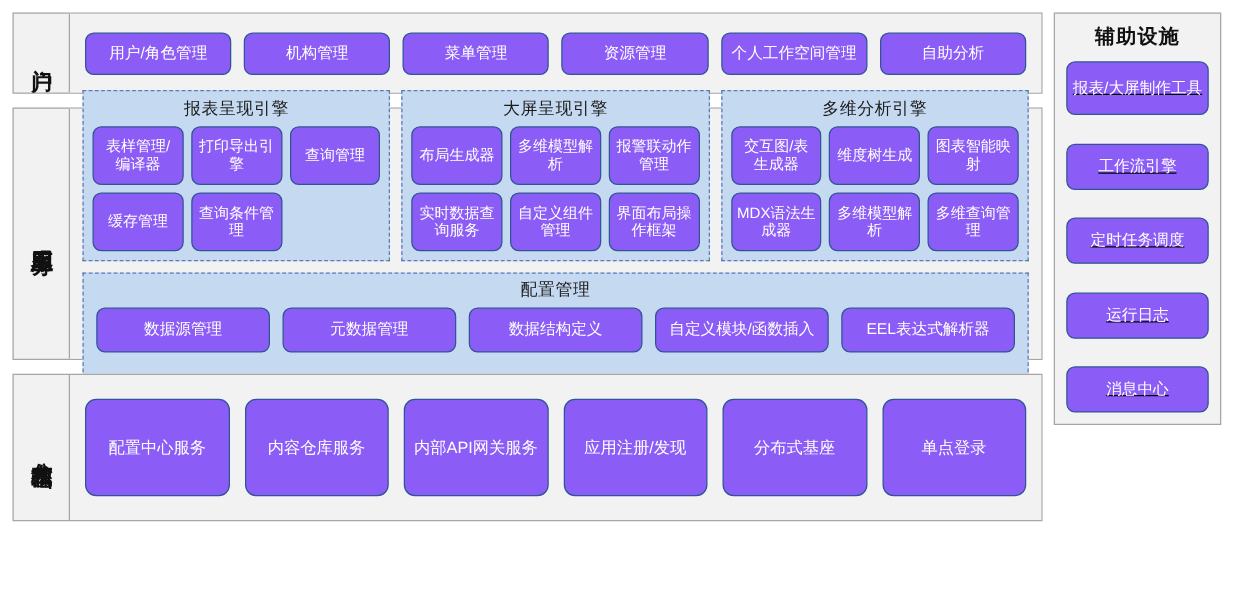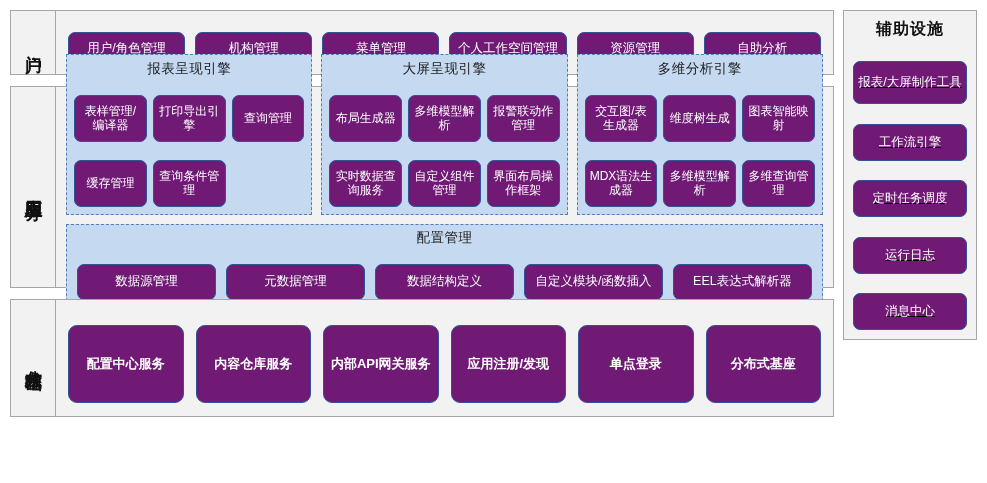--- a/index.html
+++ b/index.html
@@ -69,32 +69,31 @@
     padding: 0 12px;
     gap: 10px;
   }
   .portal .chip {
     flex: 1 1 0;
     height: 34px;
   }
 
   
   .chip {
-    background: #701a75;
+    background: #8b5cf6;
     border: 1px solid #2f5597;
     border-radius: 7px;
     color: #ffffff;
     font-size: 12.5px;
     line-height: 1.18;
     display: flex;
     align-items: center;
     justify-content: center;
     text-align: center;
     padding: 2px 4px;
-    margin-top: 12px;
   }
 
   
   .appsvc { height: 202px; }
   .appsvc .panel-label { font-size: 18px; }
   .appsvc-body {
     flex-direction: column;
     justify-content: center;
     gap: 9px;
     padding: 8px 10px;
@@ -154,21 +153,20 @@
   
   .distbase { height: 118px; }
   .distbase .panel-label { font-size: 17px; }
   .dist-row {
     display: flex;
     align-items: center;
     justify-content: space-between;
     width: 100%;
     padding: 0 12px;
     gap: 12px;
-    font-weight: bold;
   }
   .dist-row .chip {
     flex: 1 1 0;
     height: 78px;
     border-radius: 9px;
     font-size: 13px;
   }
 
   
   .aux {
@@ -210,22 +208,22 @@
 
   <div class="left-stack">
 
     <div class="panel portal">
       <div class="panel-label">门户</div>
       <div class="panel-body">
         <div class="portal-row">
           <div class="chip">用户/角色管理</div>
           <div class="chip">机构管理</div>
           <div class="chip">菜单管理</div>
+          <div class="chip">资源管理</div>
           <div class="chip">个人工作空间管理</div>
-          <div class="chip">资源管理</div>
           <div class="chip">自助分析</div>
         </div>
       </div>
     </div>
 
     <div class="panel appsvc">
       <div class="panel-label">应用服务</div>
       <div class="panel-body appsvc-body">
 
         <div class="engines-row">
@@ -282,22 +280,22 @@
     </div>
 
     <div class="panel distbase">
       <div class="panel-label">分布式基础</div>
       <div class="panel-body">
         <div class="dist-row">
           <div class="chip">配置中心服务</div>
           <div class="chip">内容仓库服务</div>
           <div class="chip">内部API网关服务</div>
           <div class="chip">应用注册/发现</div>
+          <div class="chip">分布式基座</div>
           <div class="chip">单点登录</div>
-          <div class="chip">分布式基座</div>
         </div>
       </div>
     </div>
 
   </div>
 
   <div class="aux">
     <div class="aux-title">辅助设施</div>
     <div class="aux-list">
       <div class="chip tall">报表/大屏制作工具</div>

